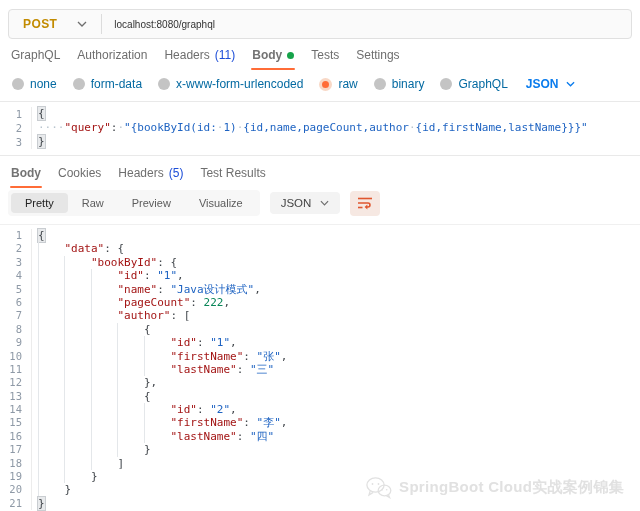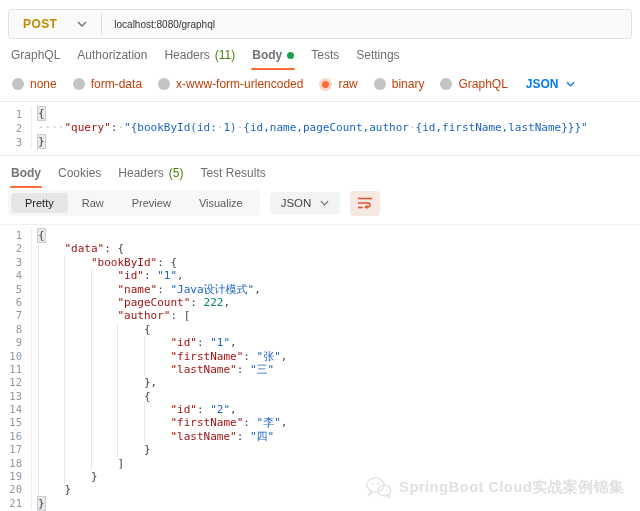--- a/index.html
+++ b/index.html
@@ -26,27 +26,27 @@
   }
   .chev { display:inline-block; }
 
   
   .tabs { display:flex; align-items:flex-end; gap:15px; padding:0 10px; color:#6E6E6E; }
   .req-tabs { height:24px; }
   .res-tabs { height:28px; margin-top:4px; }
   .tab { position:relative; padding:4px 1px 8px; cursor:pointer; display:flex; align-items:center; gap:5px; white-space:nowrap; }
   .tab.active { color:#737373; font-weight:bold; }
   .tab.active::after { content:""; position:absolute; left:0; right:0; bottom:0; height:2px; background:#FF6C37; border-radius:1px; }
-  .tab-count { color:#4d7c0f; }
+  .tab-count { color:#1d4ed8; }
   .tab-dot { width:7px; height:7px; border-radius:50%; background:#16A34A; display:inline-block; }
 
   
   .body-modes { display:flex; align-items:center; gap:16px; padding:7px 12px 10px; }
   .modes-list { display:flex; align-items:center; gap:16px; }
-  .mode { display:flex; align-items:center; gap:6px; cursor:pointer; color:#c2410c; }
+  .mode { display:flex; align-items:center; gap:6px; cursor:pointer; color:#0369a1; }
   .radio { width:12px; height:12px; border-radius:50%; background:#C4C4C4; flex:none; }
   .radio.selected { width:13px; height:13px; background:#FF6C37; border:3px solid #F8D8C6; }
   .lang-select { display:flex; align-items:center; gap:7px; color:#097BED; font-weight:bold; cursor:pointer; margin-left:2px; }
 
   
   .editor {
     font-family:"DejaVu Sans Mono","Liberation Mono",monospace;
     font-size:11px; background:#fff;
   }
   .req-editor { border-top:1px solid #E9E9E9; border-bottom:1px solid #E9E9E9; padding:5px 0 6px; --lh:14px; }

